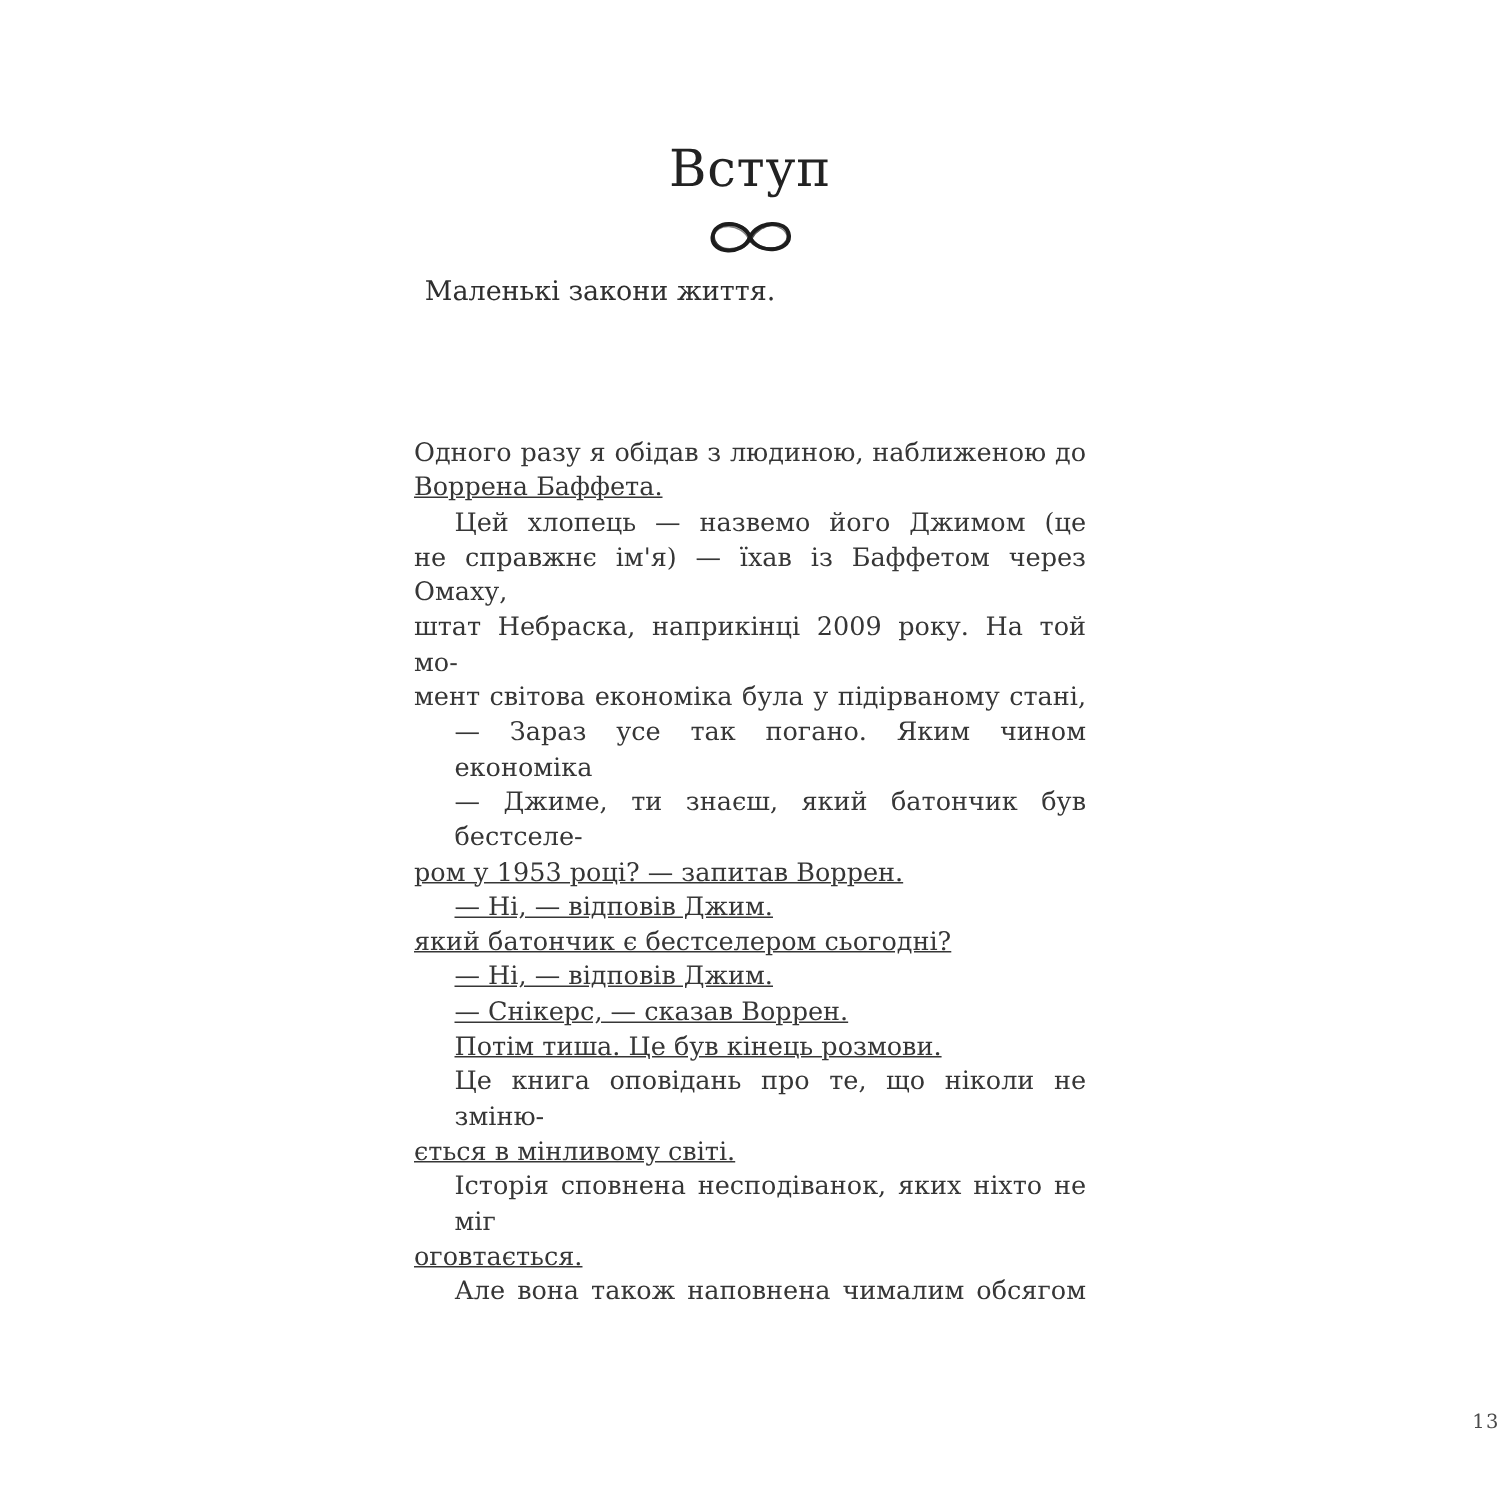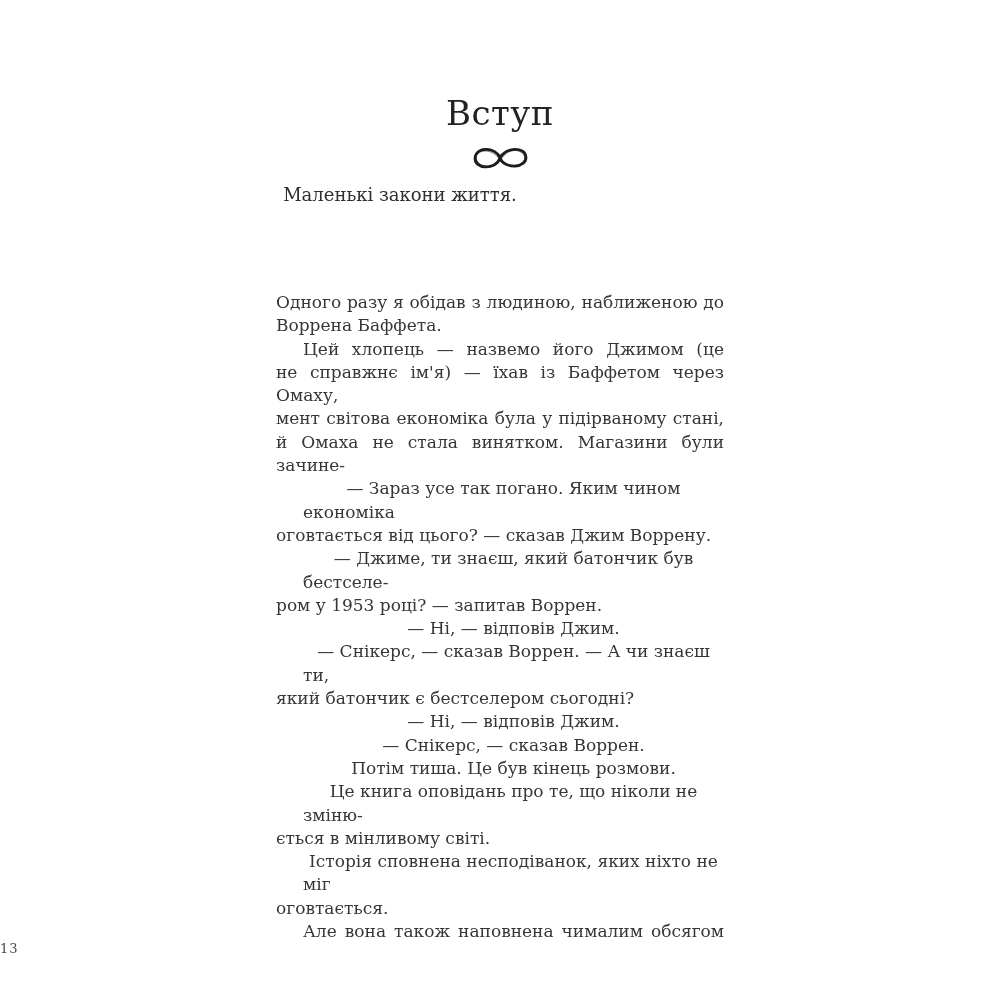--- a/index.html
+++ b/index.html
@@ -55,31 +55,31 @@
   }
   .bline {
     display: block;
   }
   .justline {
     text-align: justify;
     text-align-last: justify;
   }
   .lastline {
     text-align: left;
+    text-decoration: underline;
   }
   .indent {
     padding-left: 27px;
-    text-align: center;
   }
   .pagenum {
     position: absolute;
     top: 941px;
     left: 0;
     width: 1000px;
-    text-align: left;
+    text-align: right;
     font-size: 13px;
     color: #4a4a4a;
     letter-spacing: 1px;
   }
 </style>
 </head>
 <body>
 
 <div class="page">
 
@@ -98,36 +98,34 @@
   <div class="subtitle">Маленькі закони життя.</div>
 
   <div class="bodytext">
       <div>
         <div class="bline justline">Одного разу я обідав з людиною, наближеною до</div>
         <div class="bline lastline">Воррена Баффета.</div>
       </div>
       <div>
         <div class="bline justline indent">Цей хлопець — назвемо його Джимом (це</div>
         <div class="bline justline">не справжнє ім'я) — їхав із Баффетом через Омаху,</div>
+        <div class="bline justline">штат Небраска, наприкінці 2009 року. На той мо-</div>
         <div class="bline justline">мент світова економіка була у підірваному стані,</div>
-        <div class="bline justline">й Омаха не стала винятком. Магазини були зачине-</div>
       </div>
       <div>
         <div class="bline justline indent">— Зараз усе так погано. Яким чином економіка</div>
-        <div class="bline lastline">оговтається від цього? — сказав Джим Воррену.</div>
       </div>
       <div>
         <div class="bline justline indent">— Джиме, ти знаєш, який батончик був бестселе-</div>
         <div class="bline lastline">ром у 1953 році? — запитав Воррен.</div>
       </div>
       <div>
         <div class="bline lastline indent">— Ні, — відповів Джим.</div>
       </div>
       <div>
-        <div class="bline justline indent">— Снікерс, — сказав Воррен. — А чи знаєш ти,</div>
         <div class="bline lastline">який батончик є бестселером сьогодні?</div>
       </div>
       <div>
         <div class="bline lastline indent">— Ні, — відповів Джим.</div>
       </div>
       <div>
         <div class="bline lastline indent">— Снікерс, — сказав Воррен.</div>
       </div>
       <div>
         <div class="bline lastline indent">Потім тиша. Це був кінець розмови.</div>

